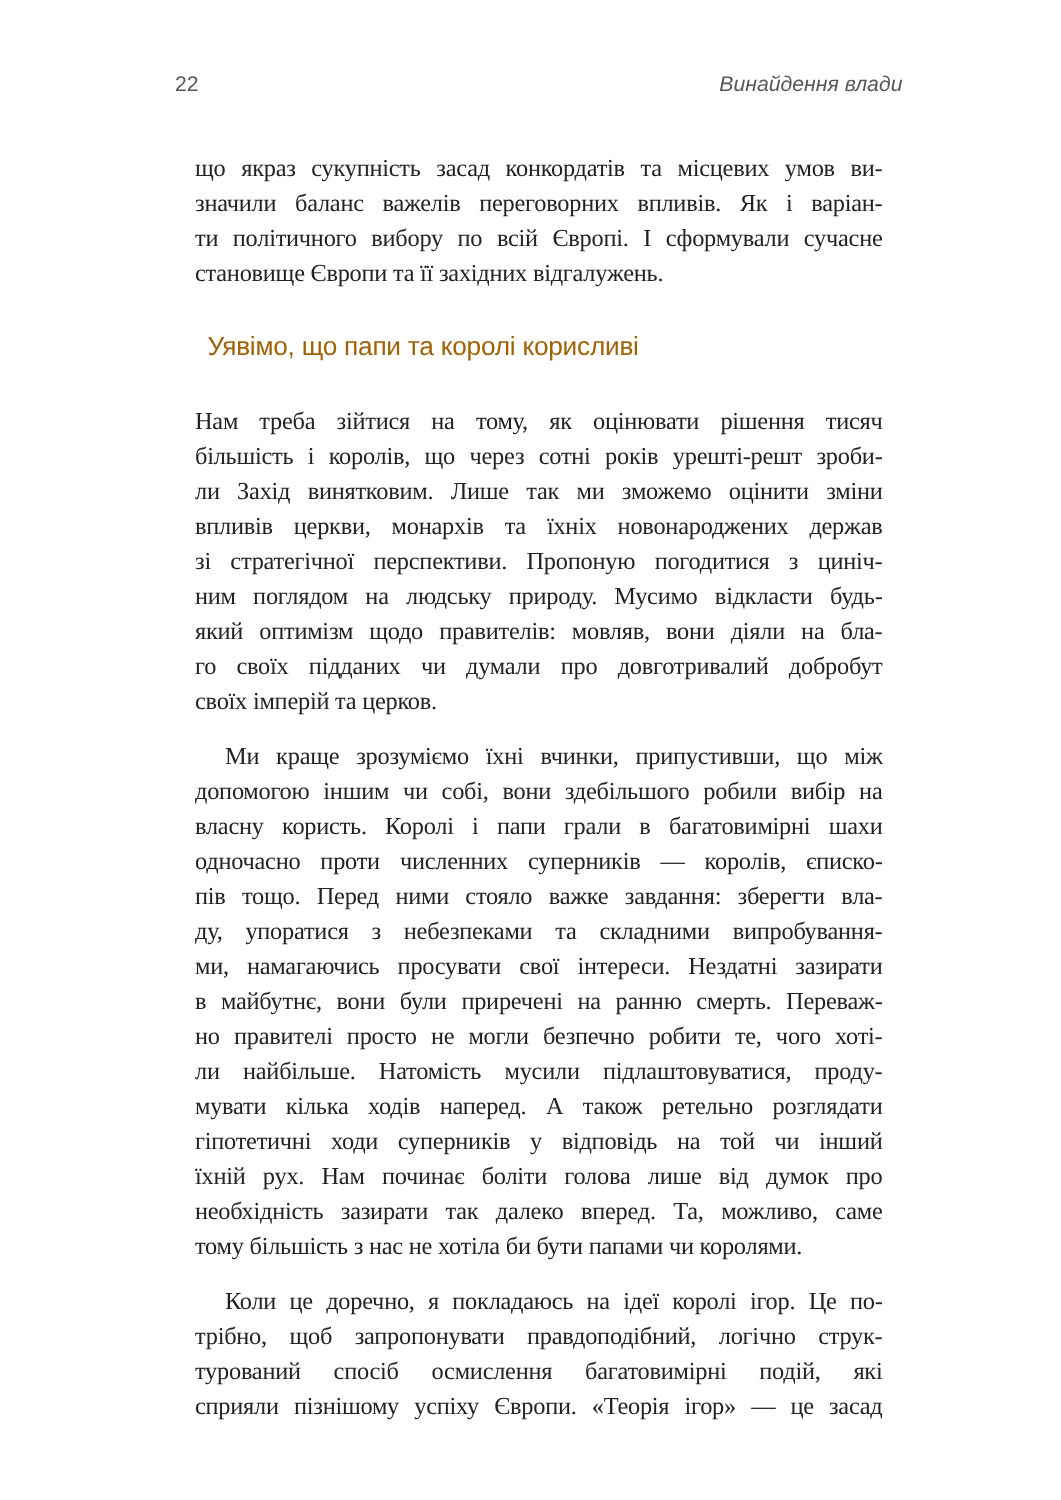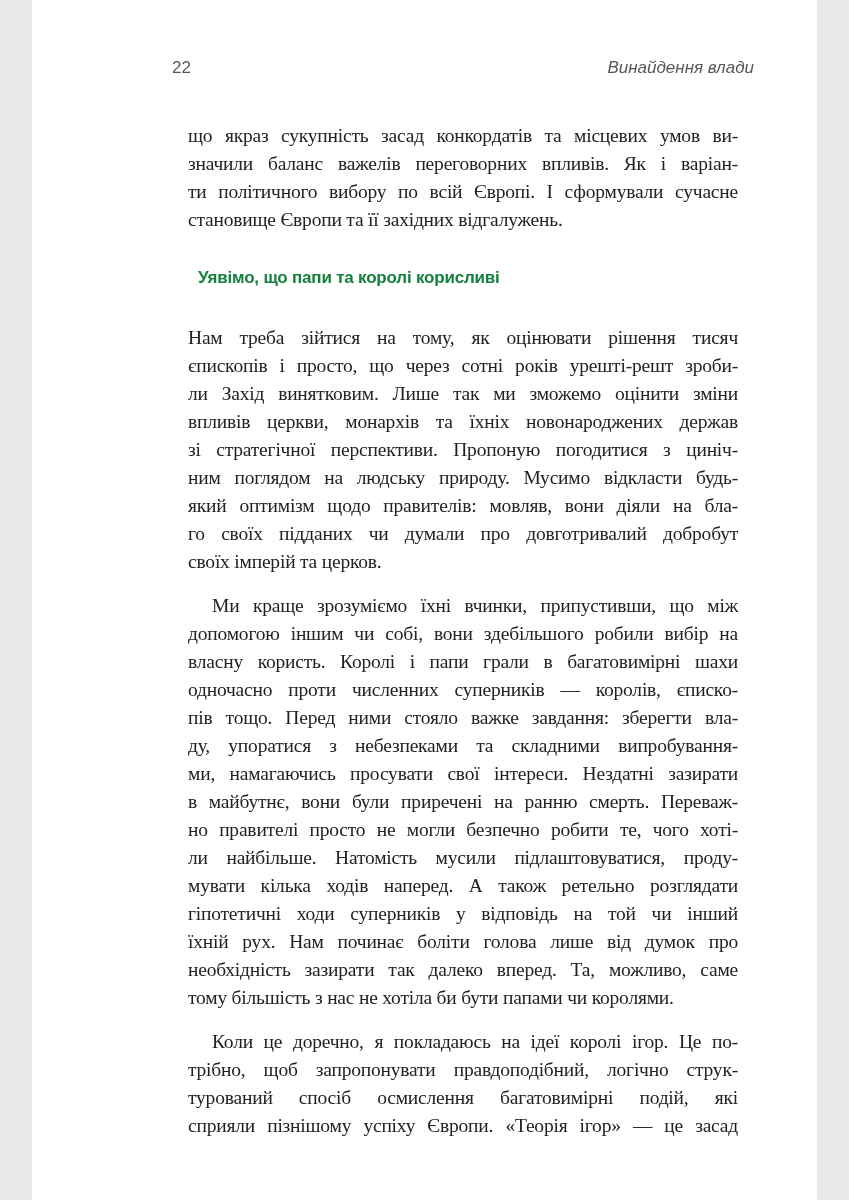--- a/index.html
+++ b/index.html
@@ -4,21 +4,21 @@
 <style>
   :root {
     --text-color: #222222;
     --header-color: #585858;
     --bg-color: #ffffff;
   }
   * { margin: 0; padding: 0; box-sizing: border-box; }
   html, body { background: #e8e8e8; }
   .page {
     position: relative;
-    width: 785px;
+    width: 849px;
     height: 1200px;
     background: var(--bg-color);
     margin: 0 auto;
     overflow: hidden;
     font-family: "Liberation Serif", serif;
     color: var(--text-color);
   }
   .page-header {
     position: absolute;
     top: 58px;
@@ -47,24 +47,24 @@
     letter-spacing: -0.2px;
     text-align: justify;
     text-align-last: justify;
     white-space: normal;
     overflow: visible;
   }
   .line.lastline { text-align-last: left; }
   .line.indent { text-indent: 24px; }
   .section-heading {
     font-family: "Liberation Sans", sans-serif;
-    font-weight: 700;
-    font-size: 17px;
+    font-weight: 400;
+    font-size: 21px;
     line-height: 28px;
-    color: #15803d;
+    color: #a16207;
     margin: 30px 0 32px 26px;
     letter-spacing: -0.2px;
   }
 </style>
 </head>
 <body>
 
 <div class="page">
   <header class="page-header">
     <span class="page-number">22</span>
@@ -74,21 +74,21 @@
   <main class="page-body">
       <div class="paragraph">
         <div class="line">що якраз сукупність засад конкордатів та місцевих умов ви-</div>
         <div class="line">значили баланс важелів переговорних впливів. Як і варіан-</div>
         <div class="line">ти політичного вибору по всій Європі. І сформували сучасне</div>
         <div class="line lastline">становище Європи та її західних відгалужень.</div>
       </div>
       <h2 class="section-heading">Уявімо, що папи та королі корисливі</h2>
       <div class="paragraph">
         <div class="line">Нам треба зійтися на тому, як оцінювати рішення тисяч</div>
-        <div class="line">єпископів і просто, що через сотні років урешті-решт зроби-</div>
+        <div class="line">більшість і королів, що через сотні років урешті-решт зроби-</div>
         <div class="line">ли Захід винятковим. Лише так ми зможемо оцінити зміни</div>
         <div class="line">впливів церкви, монархів та їхніх новонароджених держав</div>
         <div class="line">зі стратегічної перспективи. Пропоную погодитися з циніч-</div>
         <div class="line">ним поглядом на людську природу. Мусимо відкласти будь-</div>
         <div class="line">який оптимізм щодо правителів: мовляв, вони діяли на бла-</div>
         <div class="line">го своїх підданих чи думали про довготривалий добробут</div>
         <div class="line lastline">своїх імперій та церков.</div>
       </div>
       <div class="paragraph">
         <div class="line indent">Ми краще зрозуміємо їхні вчинки, припустивши, що між</div>

